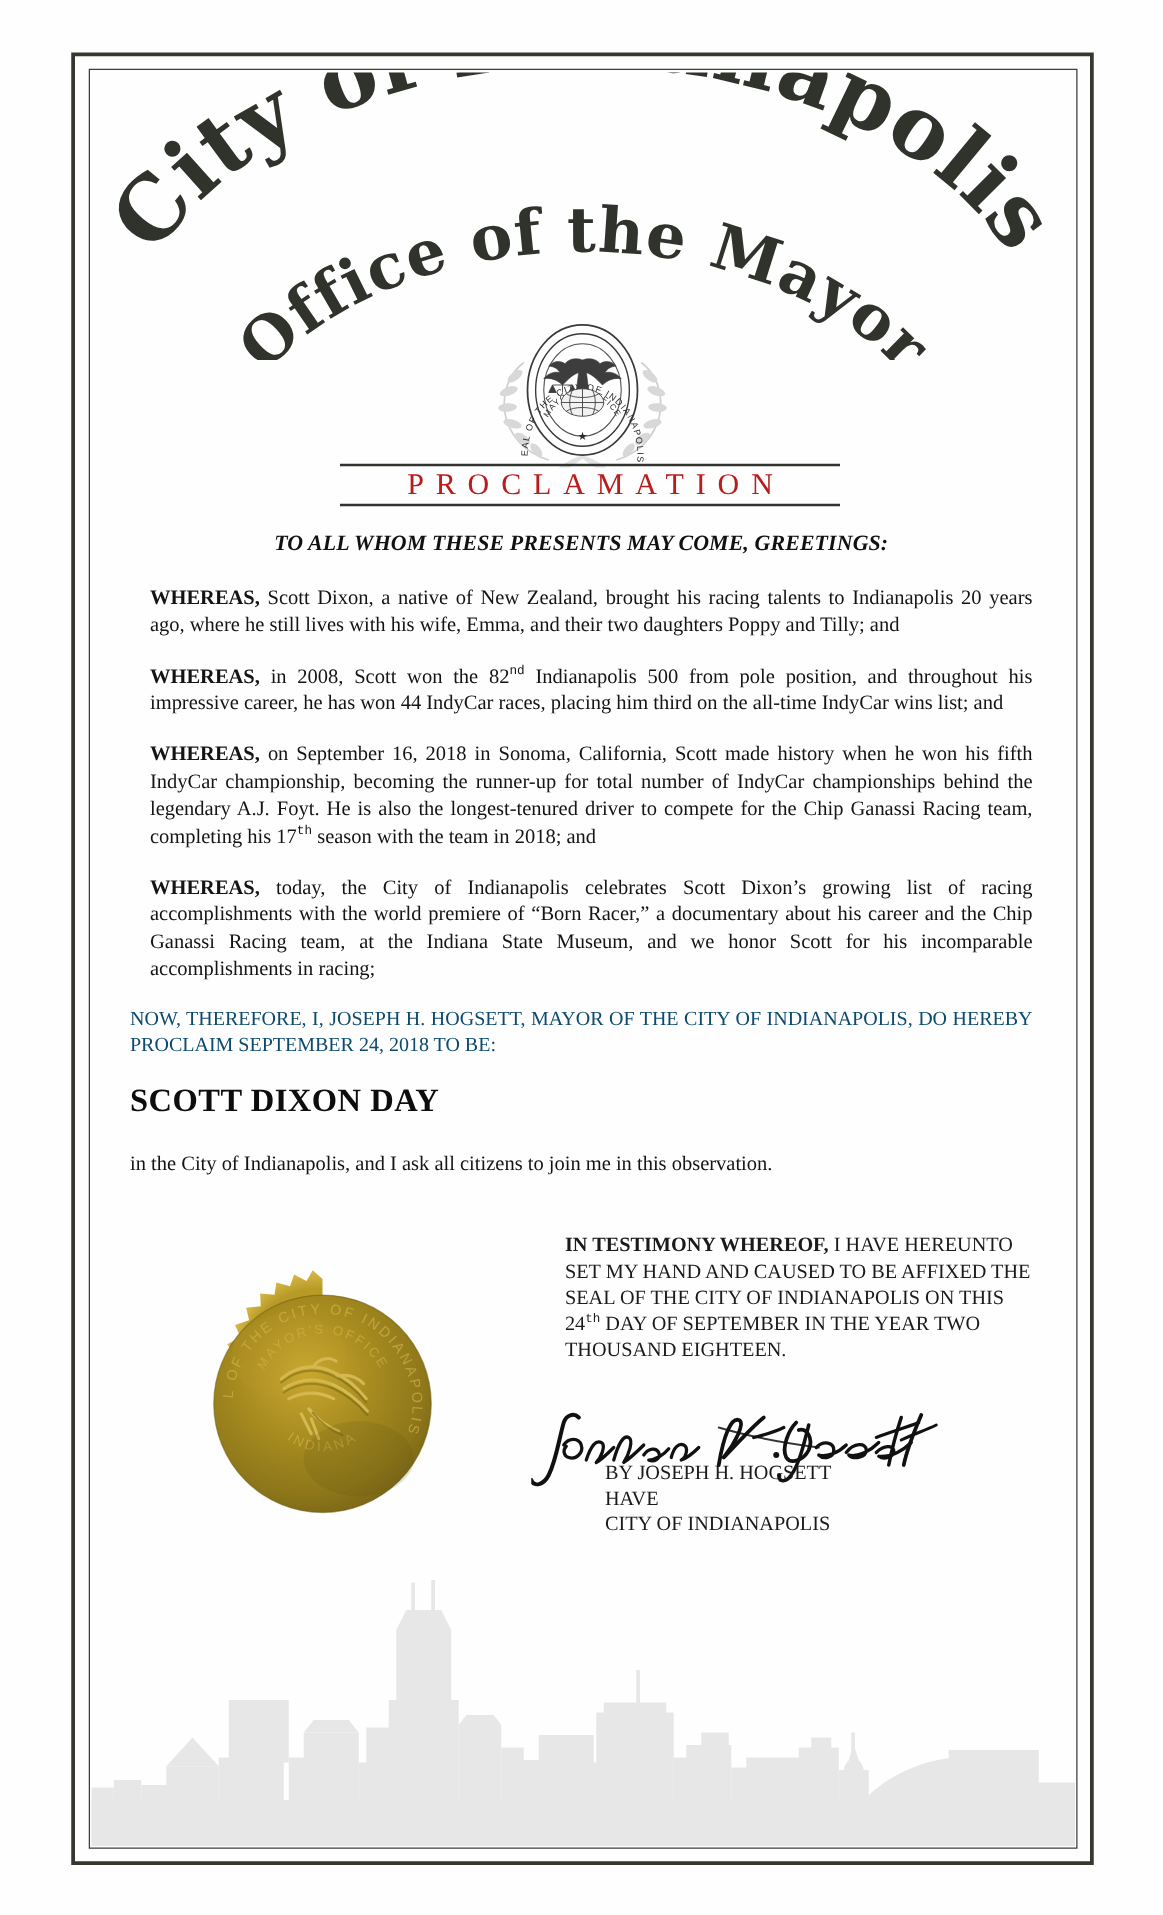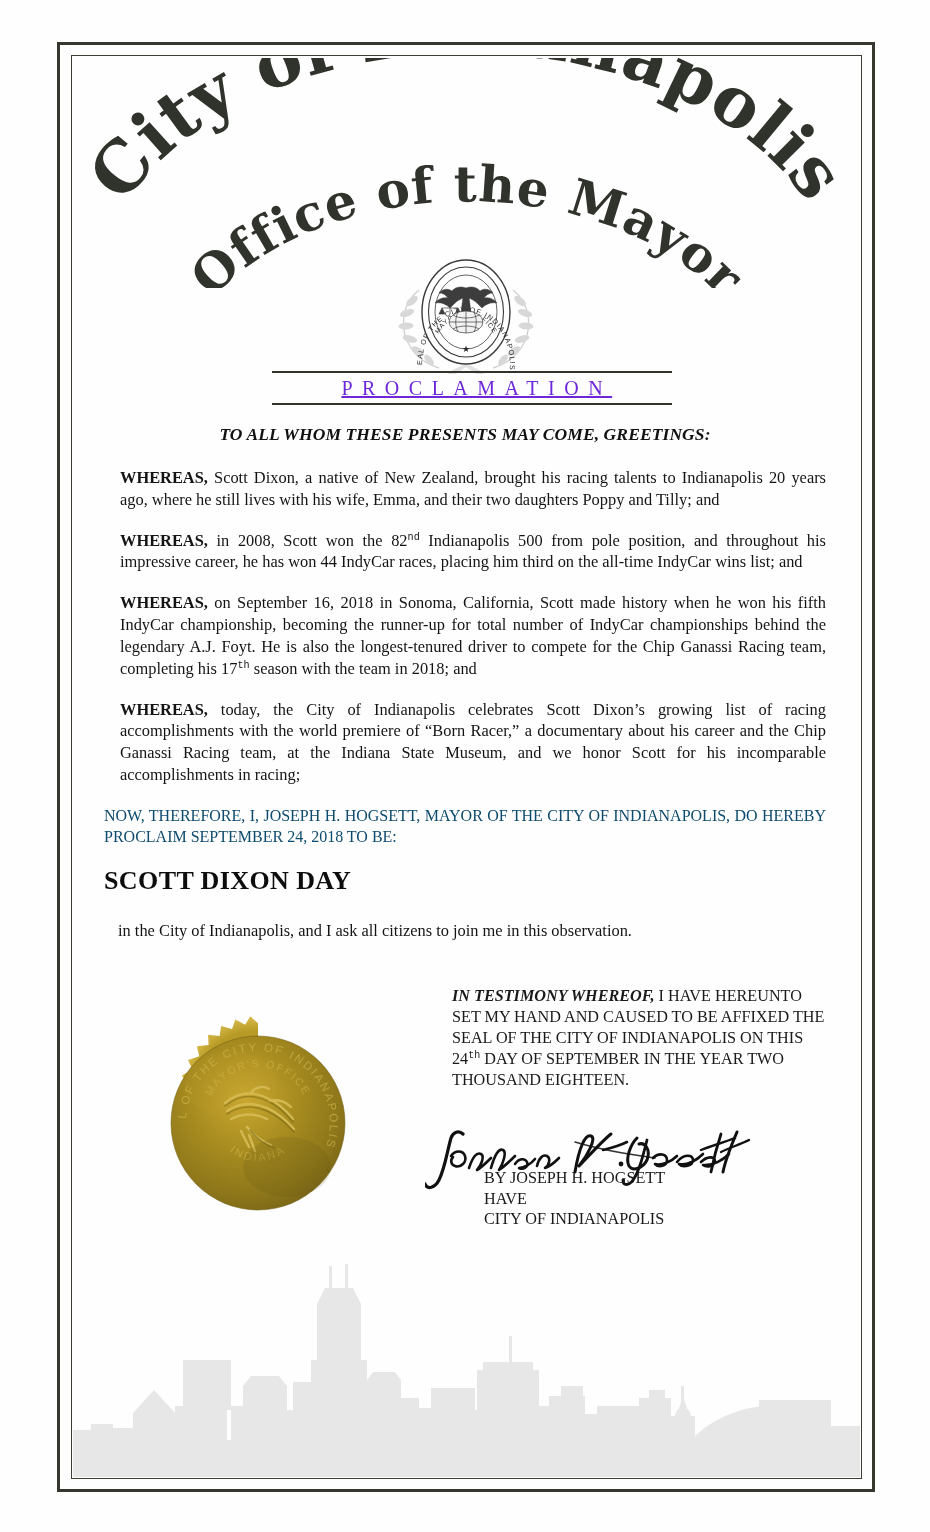--- a/index.html
+++ b/index.html
@@ -46,26 +46,25 @@
   
   .procl-banner{
     position:absolute;left:272px;top:371px;width:400px;height:34px;
     border-top:2px solid #2f332c;
     border-bottom:2px solid #2f332c;
     box-sizing:border-box;
     display:flex;align-items:center;justify-content:center;
   }
   .procl-banner span{
     font-family:"Liberation Serif", serif;
-    font-size:20px;
+    font-size:24px;
     letter-spacing:9.5px;
-    color:#6d28d9;
+    color:#b91c1c;
     text-indent:9.5px;
     line-height:1;
-    text-decoration:underline;
   }
   
   .body-wrap{
     position:absolute;left:104px;top:424px;width:722px;
   }
   .greeting{
     text-align:center;
     font-size:17.5px;
     font-style:italic;
     font-weight:bold;
@@ -91,34 +90,34 @@
     color:#0c4a6e;
   }
   h1.daytitle{
     font-size:26px;
     font-weight:bold;
     margin:18px 0 24px 0;
     letter-spacing:.4px;
     color:#0d0d0d;
   }
   p.closing{
-    margin:14px;
+    margin:0;
     font-size:16.4px;
     line-height:1.33;
     color:#141414;
     text-align:left;
   }
   
   .testimony{
     position:absolute;left:452px;top:986px;width:380px;
     font-size:16.2px;
     line-height:1.30;
     color:#1a1a1a;
   }
-  .testimony b{font-weight:bold;font-style:italic;}
+  .testimony b{font-weight:bold;}
   
   .sig-area{
     position:absolute;left:425px;top:1128px;width:400px;height:120px;
   }
   .sig-svg{position:absolute;left:0;top:0;}
   .sig-lines{
     position:absolute;left:27px;top:40px;
     font-size:16.2px;line-height:1.28;color:#1a1a1a;margin-left:32px;
   }
   

